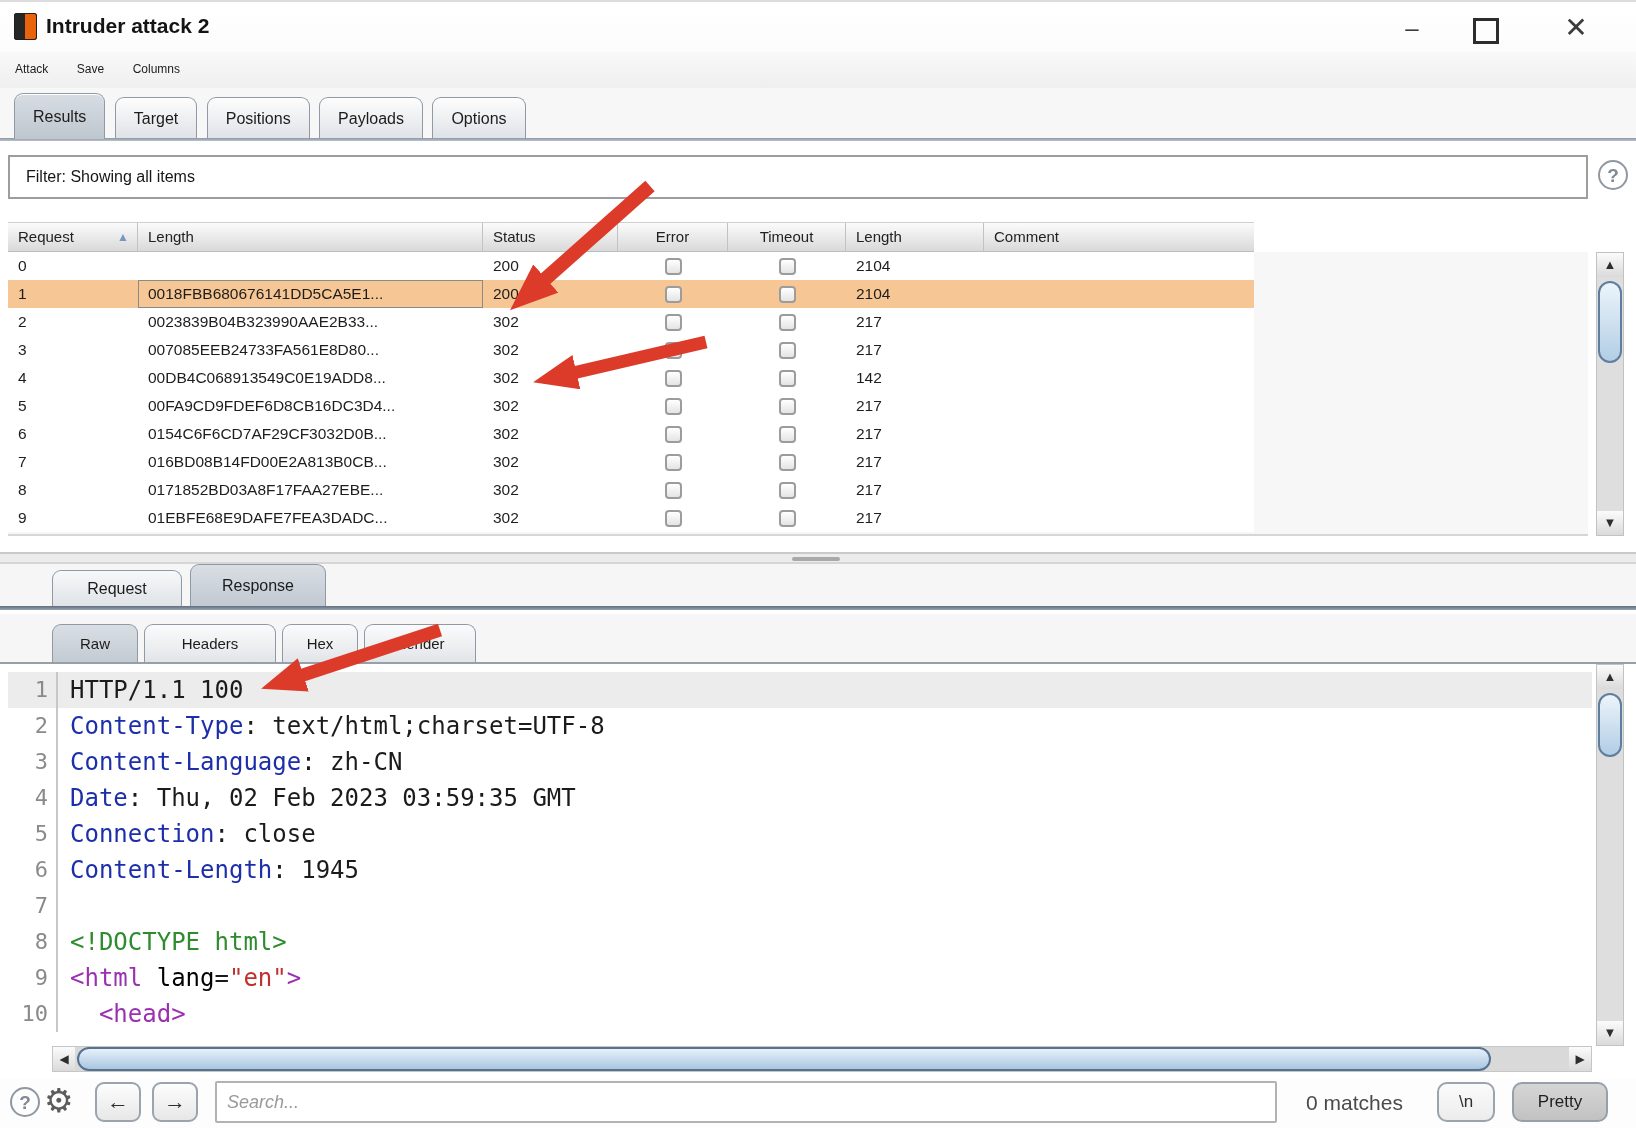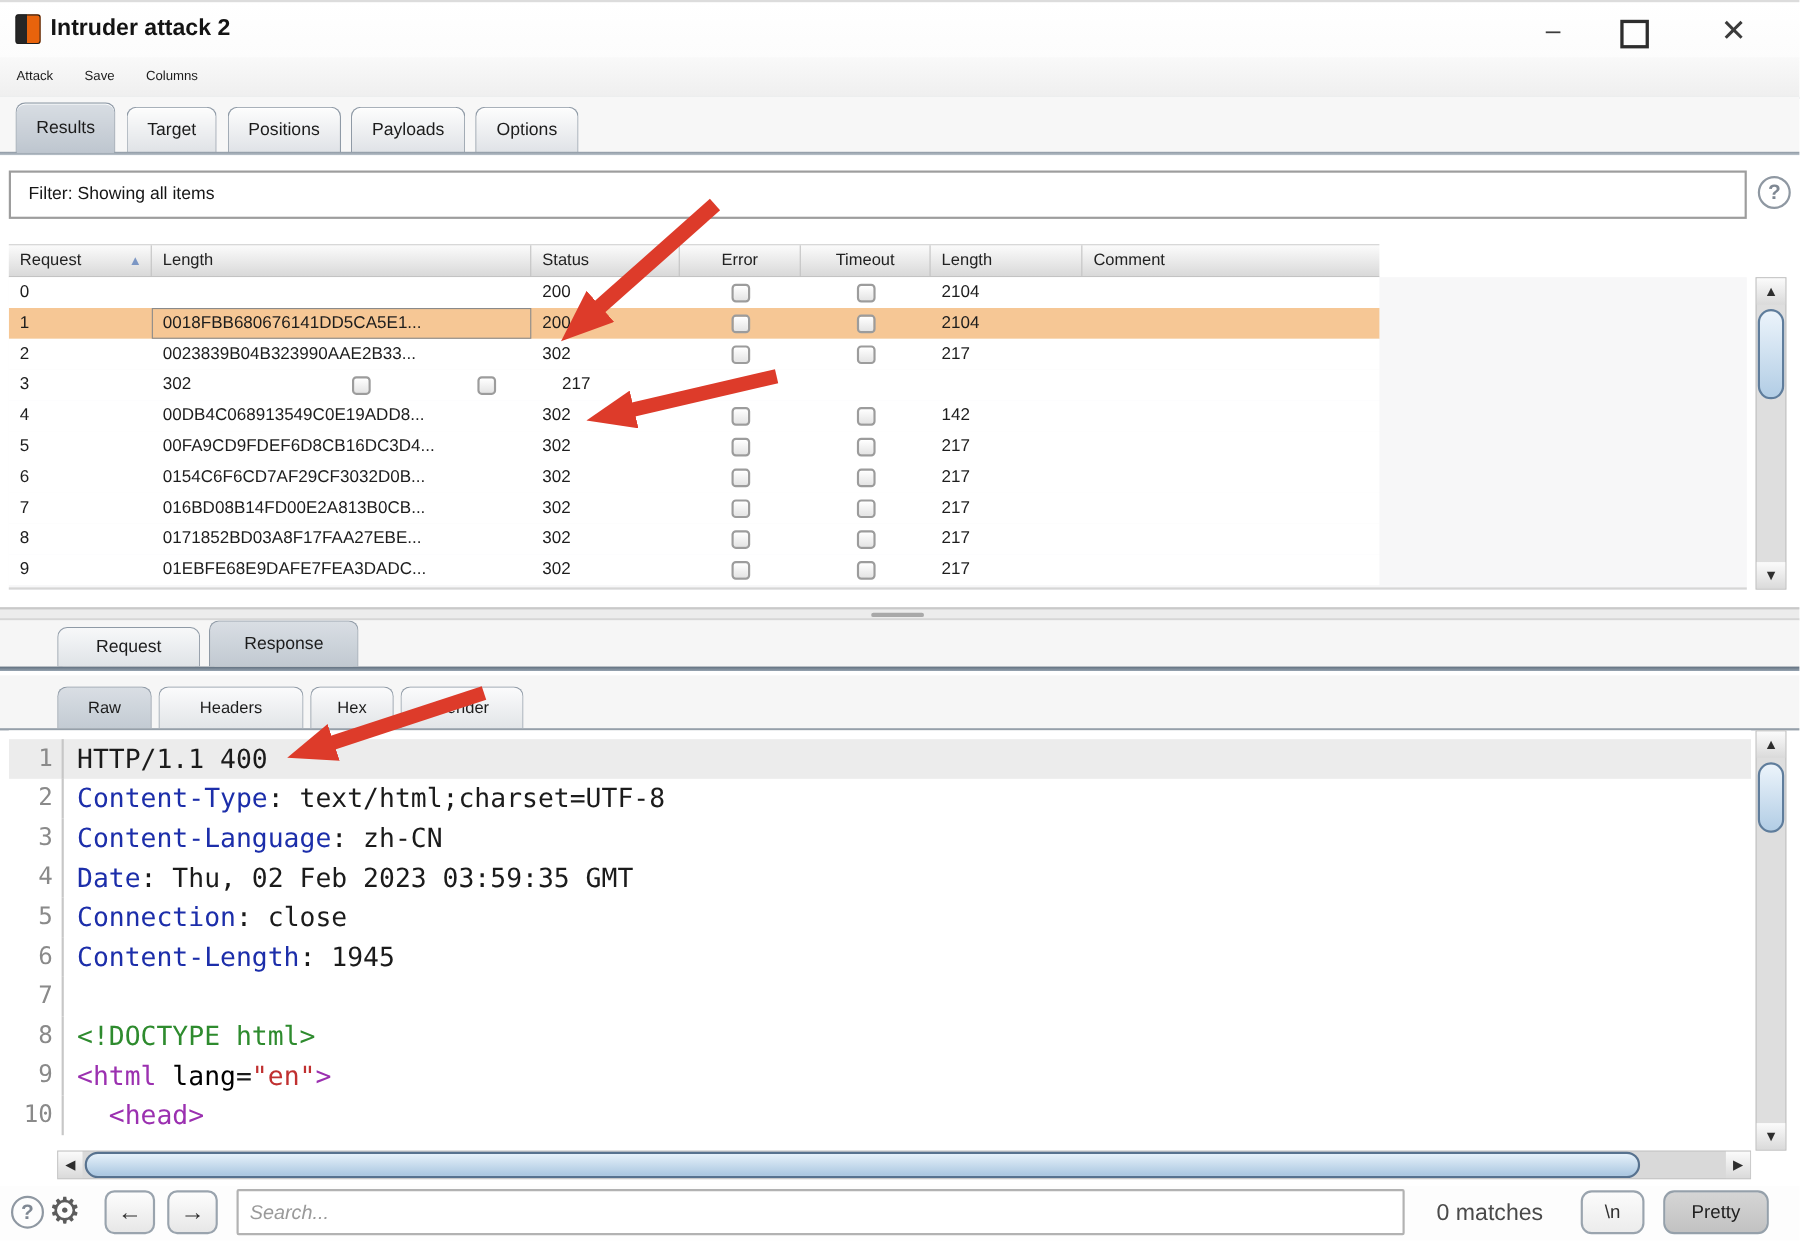--- a/index.html
+++ b/index.html
@@ -205,20 +205,21 @@
           <span class="cb"></span>
         </div>
         <div class="c w-timeout cbcell">
           <span class="cb"></span>
         </div>
         <div class="c w-len">217</div>
         <div class="c w-comment"></div>
       </div>
       <div class="trow">
         <div class="c w-req">3</div>
+        <div class="c w-pay">007085EEB24733FA561E8D80...</div>
         <div class="c w-status">302</div>
         <div class="c w-err cbcell">
           <span class="cb"></span>
         </div>
         <div class="c w-timeout cbcell">
           <span class="cb"></span>
         </div>
         <div class="c w-len">217</div>
         <div class="c w-comment"></div>
       </div>
@@ -317,21 +318,21 @@
 
   <div class="stabs">
     <div class="stab st-raw selected">Raw</div>
     <div class="stab st-headers">Headers</div>
     <div class="stab st-hex">Hex</div>
     <div class="stab st-render">Render</div>
   </div>
 
   <div class="editor">
     <div class="code">
-        <div class="cline hl"><span class="lnum">1</span><span class="lcontent"><span class="sty-plain">HTTP/1.1 400</span></span></div>
+        <div class="cline hl"><span class="lnum">1</span><span class="lcontent"><span class="sty-plain">HTTP/1.1 100</span></span></div>
         <div class="cline"><span class="lnum">2</span><span class="lcontent"><span class="sty-header-name">Content-Type</span><span class="sty-plain">: </span><span class="sty-plain">text/html;charset=UTF-8</span></span></div>
         <div class="cline"><span class="lnum">3</span><span class="lcontent"><span class="sty-header-name">Content-Language</span><span class="sty-plain">: </span><span class="sty-plain">zh-CN</span></span></div>
         <div class="cline"><span class="lnum">4</span><span class="lcontent"><span class="sty-header-name">Date</span><span class="sty-plain">: </span><span class="sty-plain">Thu, 02 Feb 2023 03:59:35 GMT</span></span></div>
         <div class="cline"><span class="lnum">5</span><span class="lcontent"><span class="sty-header-name">Connection</span><span class="sty-plain">: </span><span class="sty-plain">close</span></span></div>
         <div class="cline"><span class="lnum">6</span><span class="lcontent"><span class="sty-header-name">Content-Length</span><span class="sty-plain">: </span><span class="sty-plain">1945</span></span></div>
         <div class="cline"><span class="lnum">7</span><span class="lcontent"></span></div>
         <div class="cline"><span class="lnum">8</span><span class="lcontent"><span class="sty-doctype">&lt;!DOCTYPE html&gt;</span></span></div>
         <div class="cline"><span class="lnum">9</span><span class="lcontent"><span class="sty-tag">&lt;html </span><span class="sty-attr-name">lang</span><span class="sty-plain">=</span><span class="sty-attr-value">"en"</span><span class="sty-tag">&gt;</span></span></div>
         <div class="cline"><span class="lnum">10</span><span class="lcontent"><span class="sty-plain">  </span><span class="sty-tag">&lt;head&gt;</span></span></div>
       </div>

